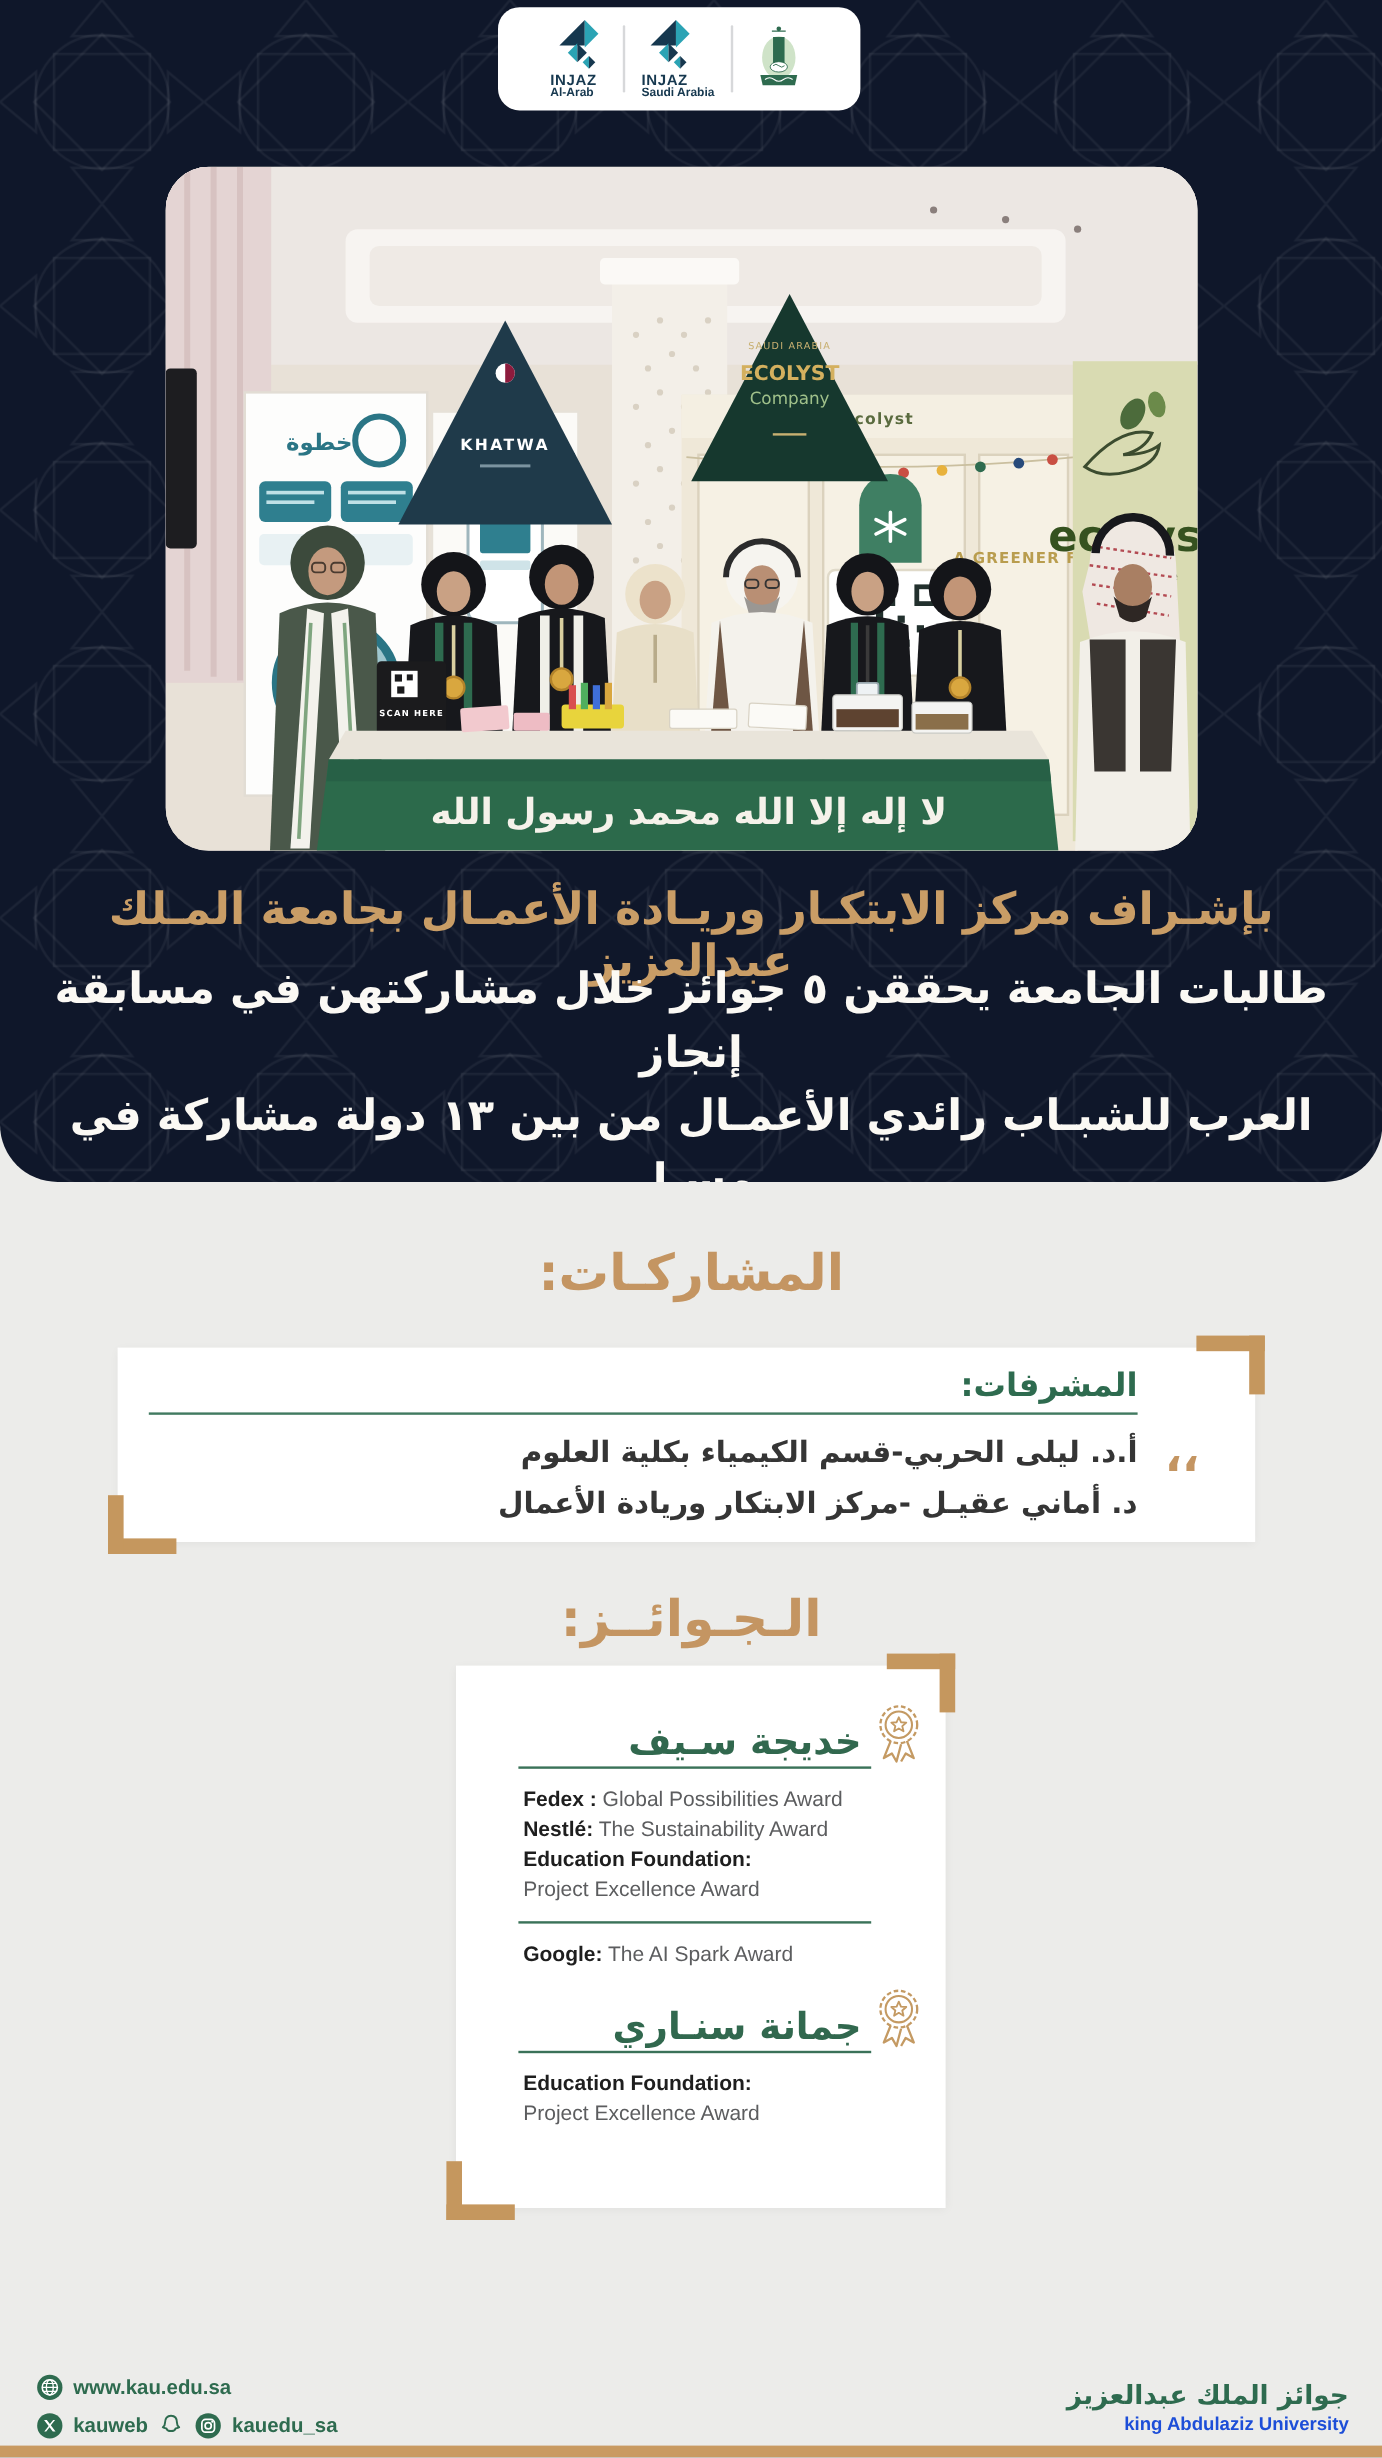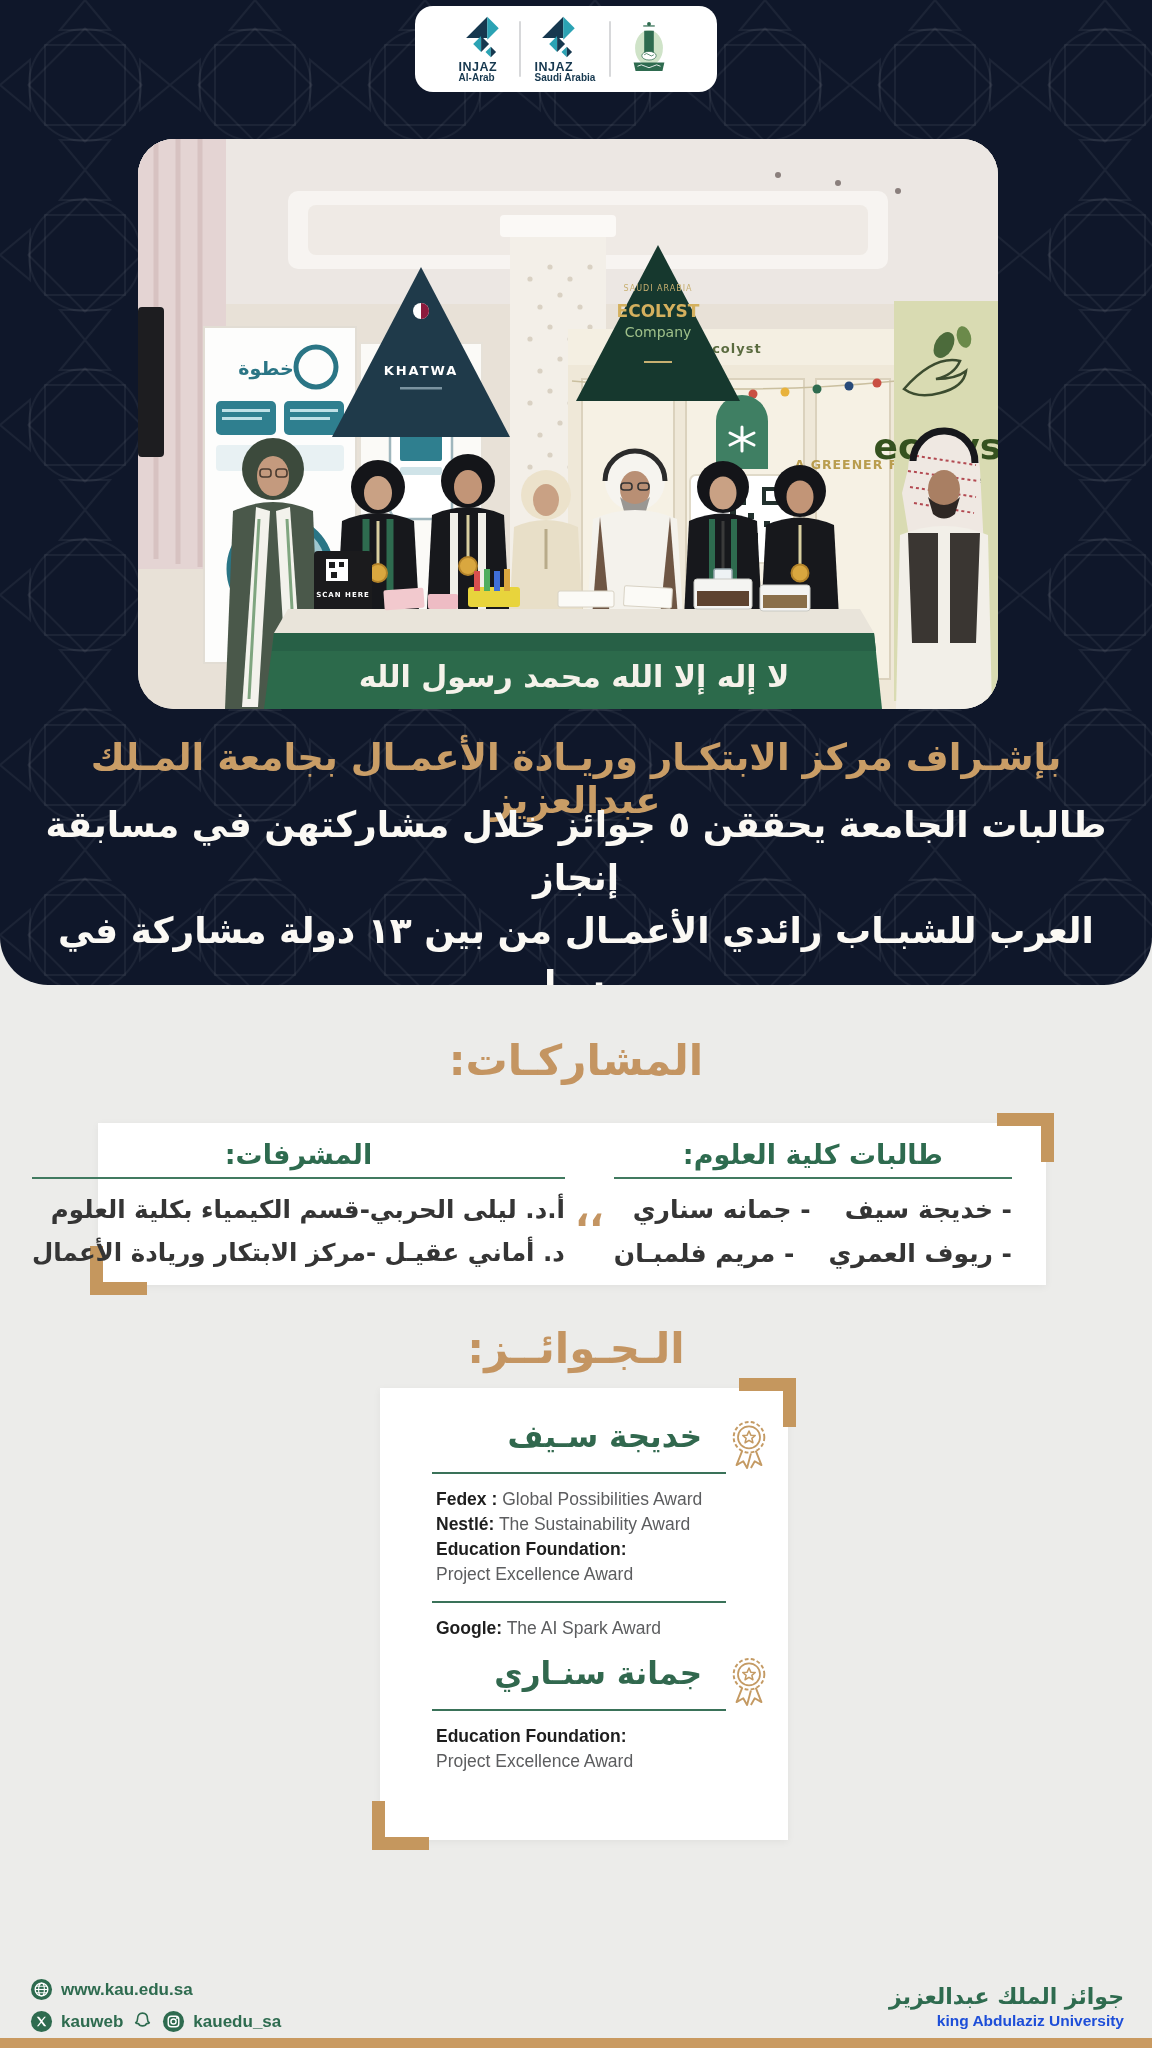--- a/index.html
+++ b/index.html
@@ -36,29 +36,29 @@
   .card{position:absolute;background:#ffffff;box-shadow:0 2px 8px rgba(0,0,0,.05);}
   .bracket{position:absolute;width:44px;height:36px;}
   .bracket-tr{top:-10px;right:-8px;border-top:13px solid #c5975e;border-right:13px solid #c5975e;}
   .bracket-bl{bottom:-10px;left:-8px;border-bottom:13px solid #c5975e;border-left:13px solid #c5975e;}
 
   .participants-card{left:98px;top:1123px;width:948px;height:162px;}
   .p-inner{position:relative;display:flex;direction:rtl;padding:16px 34px 0 26px;gap:10px;}
   .p-col{display:flex;flex-direction:column;}
   .col-students{width:400px;}
   .col-supervisors{flex:1;}
-  .col-title{color:#2e6b4f;font-size:27px;font-weight:bold;text-align:center;}
+  .col-title{color:#2e6b4f;font-size:27px;font-weight:bold;}
   .col-underline{border-bottom:2px solid #417a60;margin:7px 0 9px 0;}
   .name-row{display:flex;gap:34px;color:#353535;font-size:25px;font-weight:bold;line-height:44px;white-space:nowrap;}
   .sup-line{color:#353535;font-size:24.5px;font-weight:bold;line-height:43px;white-space:nowrap;}
   .quote-mark{width:54px;text-align:center;color:#c49562;font-size:38px;font-weight:bold;padding-top:52px;}
 
   .awards-card{left:380px;top:1388px;width:408px;height:452px;}
   .a-inner{position:relative;padding:30px 16px 0 56px;}
-  .award-head{display:flex;justify-content:flex-end;align-items:flex-start;gap:24px;}
+  .award-head{display:flex;justify-content:flex-end;align-items:flex-end;gap:8px;}
   .award-name{direction:rtl;color:#31684e;font-size:31px;font-weight:bold;white-space:nowrap;}
   .medal{width:46px;height:52px;flex:0 0 auto;}
   .award-underline{border-bottom:2px solid #3a7259;margin:2px 46px 13px -4px;}
   .award-lines{font-family:"Liberation Sans",sans-serif;font-size:17.5px;line-height:25px;margin-bottom:14px;}
   .award-lines .lbl{font-weight:bold;color:#1e1e1e;}
   .award-lines .val{color:#5c5d5f;}
   .mt-sm{margin-top:4px;}
 
   
   .footer-left{position:absolute;left:30px;top:1978px;display:flex;flex-direction:column;gap:9px;z-index:2;}
@@ -376,32 +376,20 @@
 
     </div>
   </div>
 
   <div class="section-heading h-participants">المشاركـات:</div>
 
   <div class="card participants-card">
     <div class="bracket bracket-tr"></div>
     <div class="bracket bracket-bl"></div>
     <div class="p-inner">
-      <div class="p-col col-students">
-        <div class="col-title">طالبات كلية العلوم:</div>
-        <div class="col-underline"></div>
-        <div class="name-row">
-          <span>- خديجة سيف</span>
-          <span>- جمانه سناري</span>
-        </div>
-        <div class="name-row">
-          <span>- ريوف العمري</span>
-          <span>- مريم فلمبـان</span>
-        </div>
-      </div>
       <div class="quote-mark">،،</div>
       <div class="p-col col-supervisors">
         <div class="col-title">المشرفات:</div>
         <div class="col-underline"></div>
         <div class="sup-line">أ.د. ليلى الحربي-قسم الكيمياء بكلية العلوم</div>
         <div class="sup-line">د. أماني عقيـل -مركز الابتكار وريادة الأعمال</div>
       </div>
     </div>
   </div>
 

